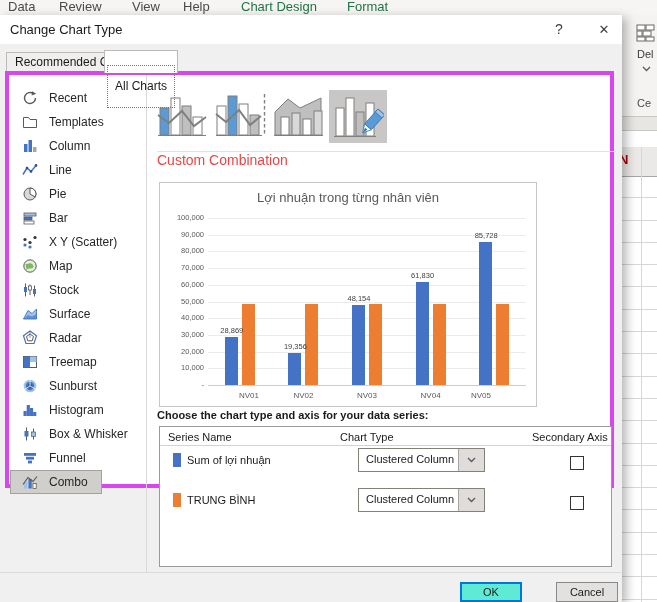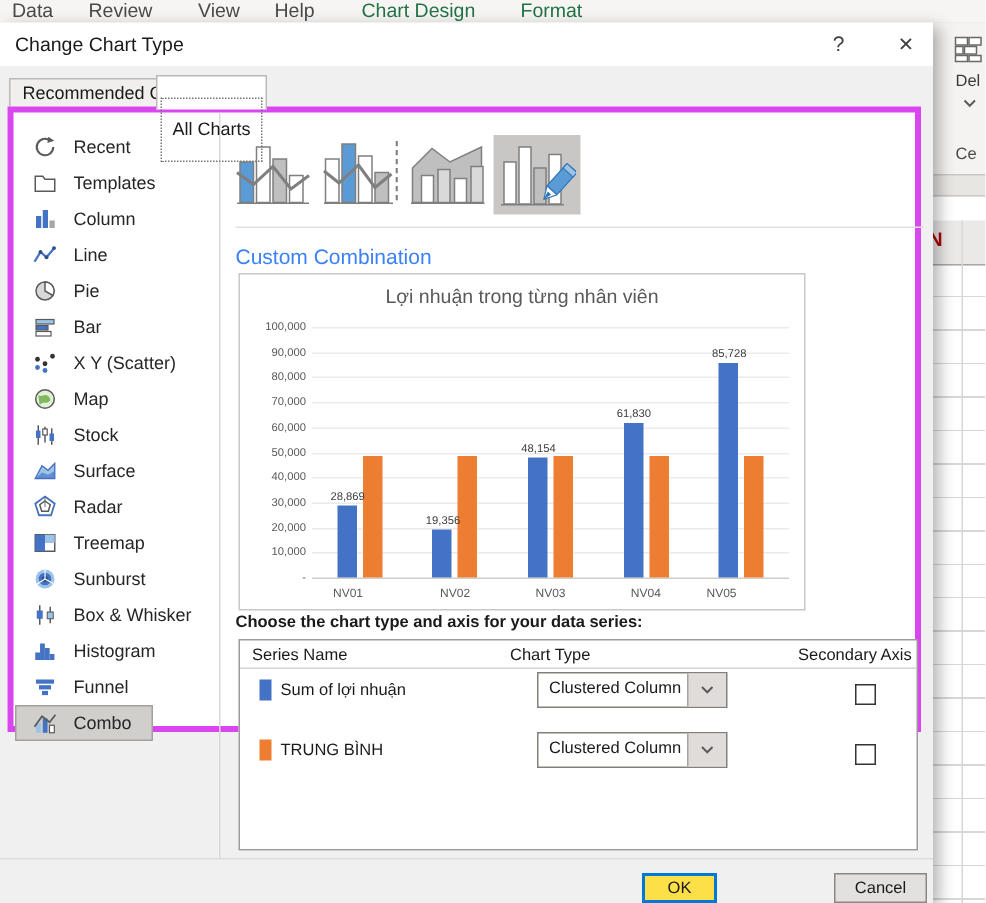--- a/index.html
+++ b/index.html
@@ -43,21 +43,21 @@
   .si{height:24px;display:flex;align-items:center;padding-left:12px;cursor:default}
   .si .sic{width:16px;height:16px;margin-right:11px;flex:none}
   .si .sil{font-size:12px;color:#262626;white-space:nowrap}
   .si.sel{background:#d1cfcc;border:1px solid #a3a19e;box-sizing:border-box;width:92px;padding-left:11px}
   .vsep{position:absolute;left:137px;top:0;width:1px;height:497px;background:#dbd9d7}
   
   .thumb{position:absolute;top:17px;width:54px;height:49px;cursor:default}
   .thumbsel{position:absolute;left:320px;top:15px;width:58px;height:53px;background:#c9c7c5;
             display:flex;align-items:center;justify-content:center;cursor:default}
   .hline{position:absolute;left:148px;top:76px;width:459px;height:1px;background:#e3e1df}
-  .sectitle{position:absolute;left:148px;top:88px;font-size:14px;color:#3b82f6}
+  .sectitle{position:absolute;left:148px;top:77px;font-size:14px;color:#ef4444}
   
   .chartbox{position:absolute;left:150px;top:107px;width:378px;height:225px;background:#fff;
             border:1px solid #c9c7c5;box-sizing:border-box}
   .ctitle{position:absolute;left:0;top:7px;width:100%;text-align:center;font-size:13px;color:#595959}
   .ytick{position:absolute;left:0;width:44px;text-align:right;font-size:7.5px;color:#595959}
   .gline{position:absolute;left:48px;width:318px;height:1px;background:#ebebeb}
   .gline.axis{background:#cfcdcb}
   .bar{position:absolute;width:13px}
   .dlabel{position:absolute;width:50px;text-align:center;font-size:7.5px;color:#404040}
   .catlabel{position:absolute;top:208px;width:50px;text-align:center;font-size:8px;color:#595959}
@@ -72,21 +72,21 @@
   .dd{position:absolute;left:198px;width:127px;height:24px;background:#fff;border:1px solid #828078;
       box-sizing:border-box;cursor:default}
   .ddtext{position:absolute;left:7px;top:4px;font-size:11px;color:#1a1a1a;white-space:nowrap}
   .ddbtn{position:absolute;right:0;top:0;width:25px;height:22px;background:#dfdcd9;border-left:1px solid #a6a4a1;
          display:flex;align-items:center;justify-content:center}
   .cbx{position:absolute;left:410px;width:14px;height:14px;background:#fff;border:1px solid #333;box-sizing:border-box;cursor:default}
   
   .btndiv{position:absolute;left:0;top:557px;width:622px;height:1px;background:#dddbd9}
   .btn{position:absolute;top:567px;height:20px;font-size:11px;color:#1a1a1a;text-align:center;
        line-height:17px;box-sizing:border-box;cursor:default}
-  .ok{left:428px;width:50px;background:#fde047;border:2px solid #0078d7}
+  .ok{left:460px;width:62px;background:#5eead4;border:2px solid #0078d7}
   .cancel{left:556px;width:62px;background:#e3e1df;border:1px solid #8a8886;line-height:18px}
 </style>
 </head>
 <body>
 
 <div class="stage">
 
   <div class="ribbon">
     <span class="rtab" style="left:8px">Data</span>
     <span class="rtab" style="left:59px">Review</span>
@@ -236,35 +236,35 @@
                 <circle cx="8" cy="8" r="4.2" fill="#4472c4"></circle>
                 <circle cx="8" cy="8" r="2" fill="#2e4d8a"></circle>
                 <line x1="8" y1="1.7" x2="8" y2="8" stroke="#fff" stroke-width=".8"></line>
                 <line x1="8" y1="8" x2="13.5" y2="11" stroke="#fff" stroke-width=".8"></line>
                 <line x1="8" y1="8" x2="2.5" y2="11.5" stroke="#fff" stroke-width=".8"></line>
               </svg></span>
           <span class="sil">Sunburst</span>
         </div>
         <div class="si">
           <span class="sic"><svg width="16" height="16" viewBox="0 0 16 16">
+                <rect x="1.5" y="9" width="3.2" height="5" fill="#4472c4"></rect>
+                <rect x="4.7" y="3" width="3.2" height="11" fill="#4472c4"></rect>
+                <rect x="7.9" y="6" width="3.2" height="8" fill="#4472c4"></rect>
+                <rect x="11.1" y="10" width="3.2" height="4" fill="#4472c4"></rect>
+              </svg></span>
+          <span class="sil">Histogram</span>
+        </div>
+        <div class="si">
+          <span class="sic"><svg width="16" height="16" viewBox="0 0 16 16">
                 <line x1="4.5" y1="1.5" x2="4.5" y2="14.5" stroke="#5a5a5a"></line>
                 <rect x="2.5" y="5" width="4" height="5.5" fill="#4472c4"></rect>
                 <line x1="11.5" y1="2.5" x2="11.5" y2="13.5" stroke="#5a5a5a"></line>
                 <rect x="9.5" y="6" width="4" height="4.5" fill="#9dc3e6" stroke="#5a5a5a" stroke-width=".7"></rect>
               </svg></span>
           <span class="sil">Box &amp; Whisker</span>
-        </div>
-        <div class="si">
-          <span class="sic"><svg width="16" height="16" viewBox="0 0 16 16">
-                <rect x="1.5" y="9" width="3.2" height="5" fill="#4472c4"></rect>
-                <rect x="4.7" y="3" width="3.2" height="11" fill="#4472c4"></rect>
-                <rect x="7.9" y="6" width="3.2" height="8" fill="#4472c4"></rect>
-                <rect x="11.1" y="10" width="3.2" height="4" fill="#4472c4"></rect>
-              </svg></span>
-          <span class="sil">Histogram</span>
         </div>
         <div class="si">
           <span class="sic"><svg width="16" height="16" viewBox="0 0 16 16">
                 <rect x="2" y="3" width="12" height="2.8" fill="#4472c4"></rect>
                 <rect x="4" y="6.8" width="8" height="2.8" fill="#4472c4"></rect>
                 <rect x="6" y="10.6" width="4" height="2.8" fill="#4472c4"></rect>
               </svg></span>
           <span class="sil">Funnel</span>
         </div>
         <div class="si sel">
@@ -357,21 +357,21 @@
           <div class="gline" style="top: 151.9px;"></div>
           <div class="ytick" style="top: 163.6px;">20,000</div>
           <div class="gline" style="top: 168.6px;"></div>
           <div class="ytick" style="top: 180.3px;">10,000</div>
           <div class="gline" style="top: 185.3px;"></div>
           <div class="ytick" style="top: 197px;">-</div>
           <div class="gline axis" style="top: 202px;"></div>
           <div class="bar" style="left: 64.8px; top: 153.789px; height: 48.2112px; background: rgb(68, 114, 196);"></div>
           <div class="bar" style="left: 81.8px; top: 120.526px; height: 81.4743px; background: rgb(237, 125, 49);"></div>
           <div class="dlabel" style="left: 46.8px; top: 142.789px;">28,869</div>
-          <div class="catlabel" style="left: 47px;">NV01</div>
+          <div class="catlabel" style="left: 64px;">NV01</div>
           <div class="bar" style="left: 128.4px; top: 169.675px; height: 32.3245px; background: rgb(68, 114, 196);"></div>
           <div class="bar" style="left: 145.4px; top: 120.526px; height: 81.4743px; background: rgb(237, 125, 49);"></div>
           <div class="dlabel" style="left: 110.4px; top: 158.675px;">19,356</div>
           <div class="catlabel" style="left: 118.4px;">NV02</div>
           <div class="bar" style="left: 192px; top: 121.583px; height: 80.4172px; background: rgb(68, 114, 196);"></div>
           <div class="bar" style="left: 209px; top: 120.526px; height: 81.4743px; background: rgb(237, 125, 49);"></div>
           <div class="dlabel" style="left: 174px; top: 110.583px;">48,154</div>
           <div class="catlabel" style="left: 182px;">NV03</div>
           <div class="bar" style="left: 255.6px; top: 98.7439px; height: 103.256px; background: rgb(68, 114, 196);"></div>
           <div class="bar" style="left: 272.6px; top: 120.526px; height: 81.4743px; background: rgb(237, 125, 49);"></div>

